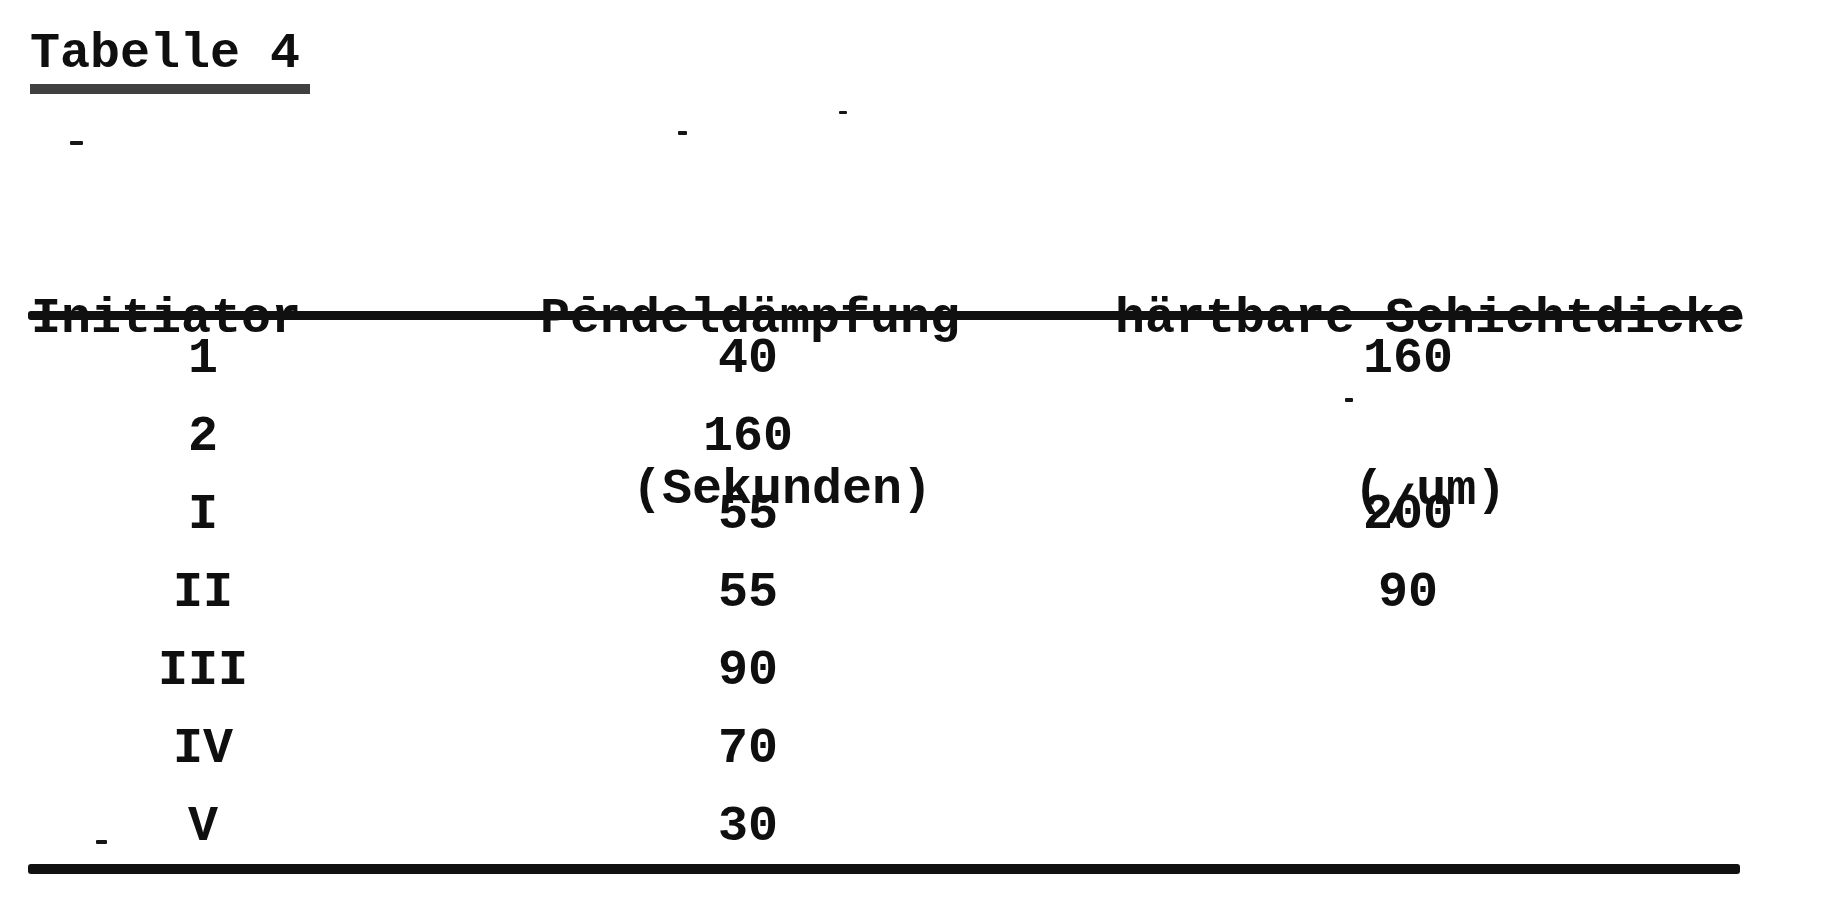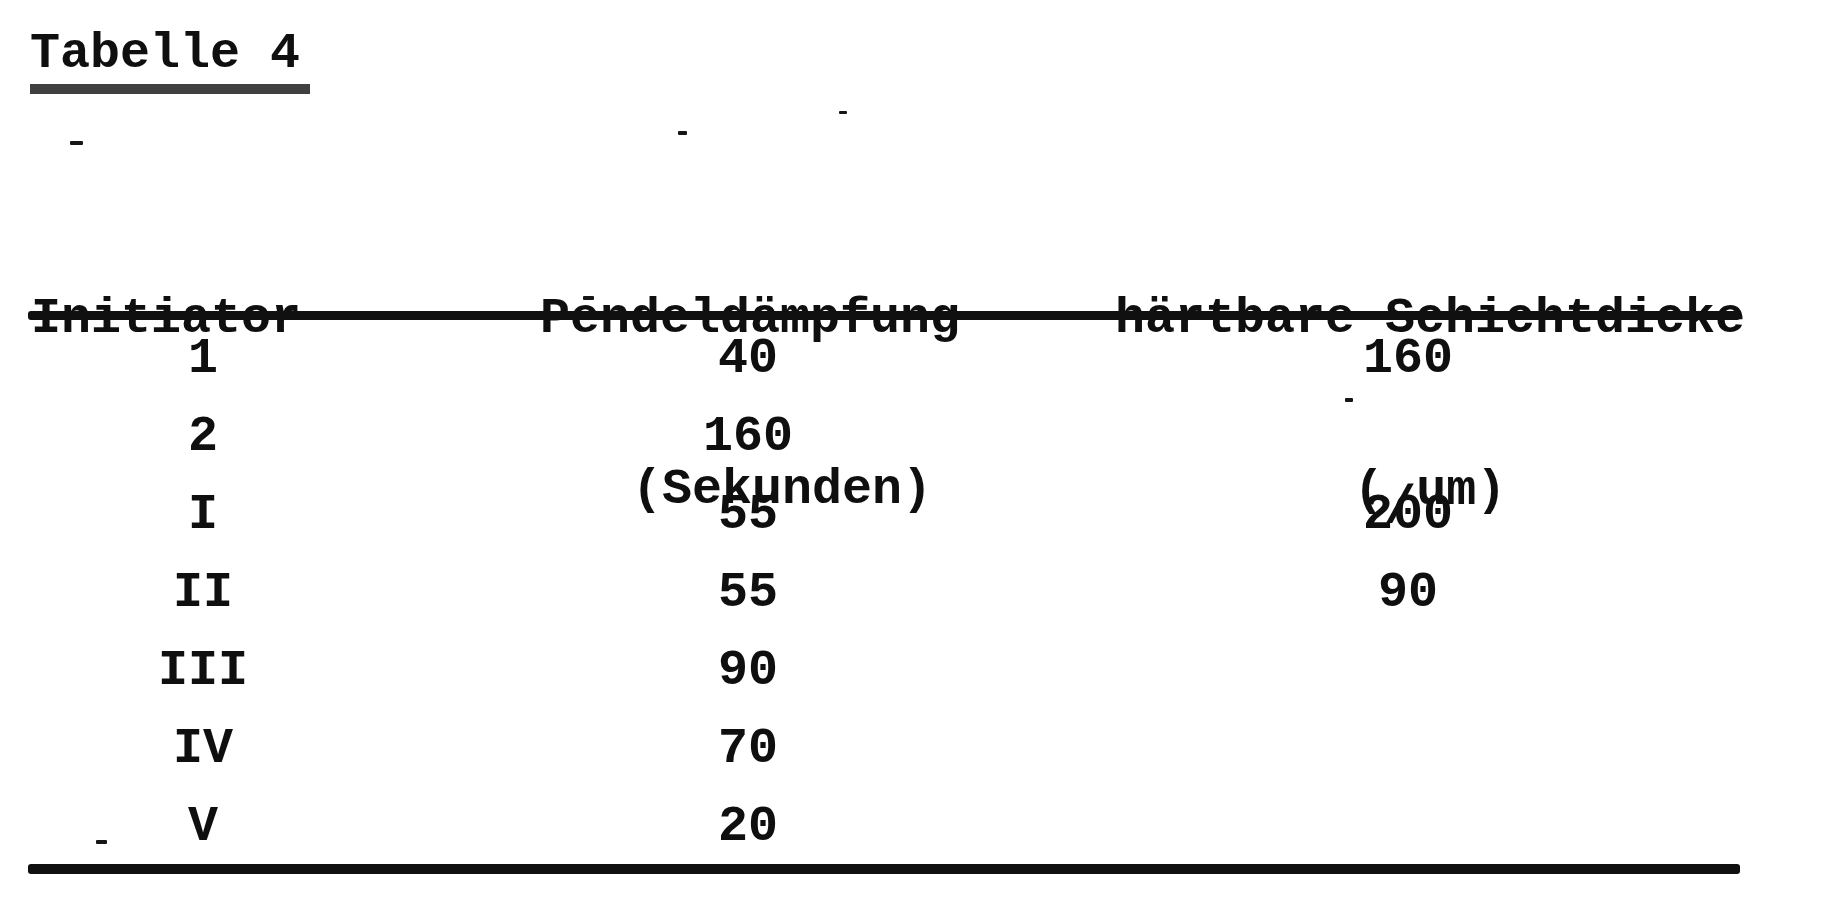--- a/index.html
+++ b/index.html
@@ -143,21 +143,21 @@
       <div class="row">
         <div class="cell">III</div>
         <div class="cell">90</div>
       </div>
       <div class="row">
         <div class="cell">IV</div>
         <div class="cell">70</div>
       </div>
       <div class="row">
         <div class="cell">V</div>
-        <div class="cell">20</div>
+        <div class="cell">30</div>
       </div>
     </div>
 
   <div class="rule rule-bottom"></div>
 
   <div class="speck s1"></div>
   <div class="speck s2"></div>
   <div class="speck s3"></div>
   <div class="speck s4"></div>
   <div class="speck s5"></div>

